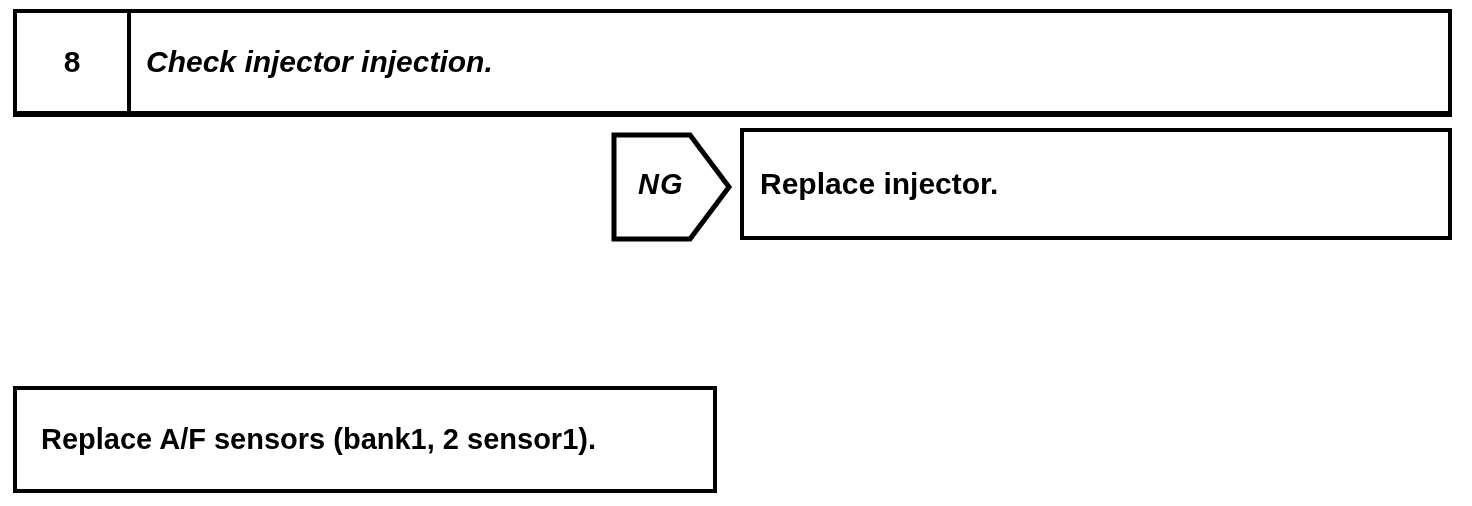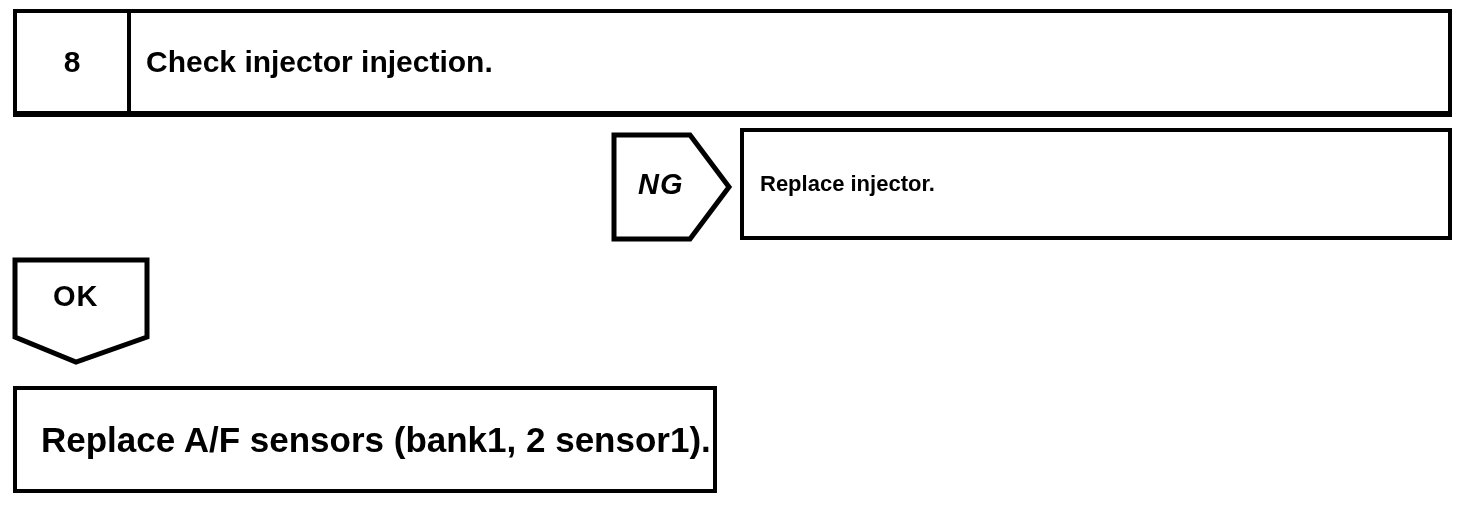--- a/index.html
+++ b/index.html
@@ -38,34 +38,35 @@
     justify-content: center;
     font-size: 30px;
   }
   .step-instruction-cell {
     flex: 1;
     height: 100%;
     display: flex;
     align-items: center;
     padding-left: 15px;
     font-size: 30px;
+    font-style: italic;
   }
   
   .ng-action-box {
     left: 740px; top: 128px;
     width: 712px; height: 112px;
     padding-left: 16px;
-    font-size: 22px;
+    font-size: 30px;
   }
   
   .ok-action-box {
     left: 13px; top: 386px;
     width: 704px; height: 107px;
     padding-left: 24px;
-    font-size: 35px;
+    font-size: 29px;
   }
   
   .connector {
     position: absolute;
   }
   .connector svg { display: block; }
   .connector-label {
     position: absolute;
     font-size: 29px;
     letter-spacing: 1px;
@@ -89,24 +90,18 @@
     <svg width="126" height="116" viewBox="0 0 126 116">
       <polygon points="6,6 82,6 121,58 82,110 6,110" fill="#ffffff" stroke="#000000" stroke-width="5" stroke-linejoin="miter"></polygon>
     </svg>
     <div class="connector-label ng-label">NG</div>
   </div>
 
   <div class="box ng-action-box">
     <span>Replace injector.</span>
   </div>
 
-  <div class="connector ok-connector">
-    <svg width="142" height="112" viewBox="0 0 142 112">
-      <polygon points="5,5 137,5 137,82 66,107 5,82" fill="#ffffff" stroke="#000000" stroke-width="5" stroke-linejoin="miter"></polygon>
-    </svg>
-    <div class="connector-label ok-label">OK</div>
-  </div>
 
   <div class="box ok-action-box">
     <span>Replace A/F sensors (bank1, 2 sensor1).</span>
   </div>
 
 </div>
 
 </body></html>

